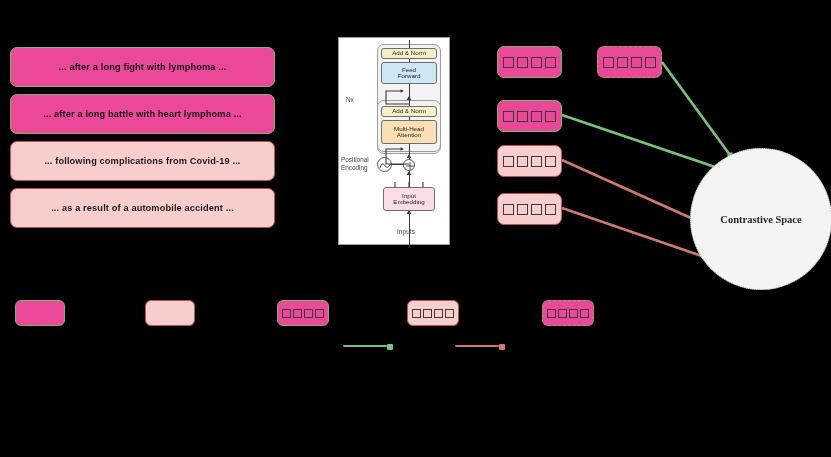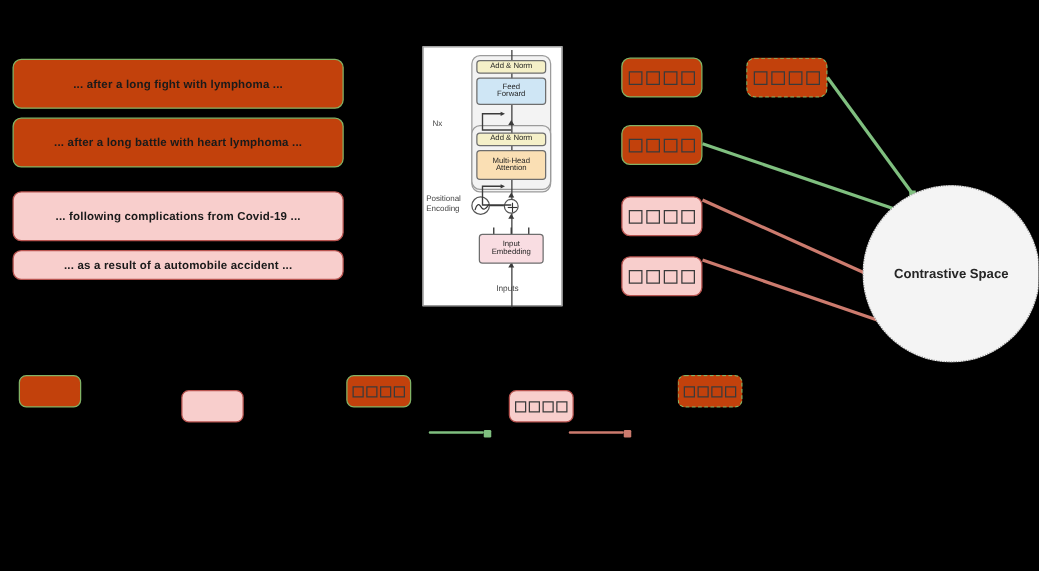--- a/index.html
+++ b/index.html
@@ -26,22 +26,22 @@
     border-width: 1.6px;
     border-style: solid;
     box-sizing: border-box;
     font-size: 9.2px;
     font-weight: 700;
     color: #1a1a1a;
     letter-spacing: 0.15px;
     text-align: center;
     padding: 0 8px;
   }
-  .fill-green { background: #c2410c; border-color: #82b366; }
-  .fill-red   { background: #f8cecc; border-color: #b85450; margin-top: 12px; }
+  .fill-green { background: #ec4899; border-color: #82b366; }
+  .fill-red   { background: #f8cecc; border-color: #b85450; }
 
   
   .vec-box {
     position: absolute;
     display: flex;
     align-items: center;
     justify-content: center;
     gap: 3px;
     border-radius: 7px;
     border-width: 1.6px;
@@ -158,21 +158,21 @@
   <div id="sentences">
       <div class="sentence-box fill-green" style="left: 10px; top: 47px; width: 265px; height: 40px;">
         <span>... after a long fight with lymphoma ...</span>
       </div>
       <div class="sentence-box fill-green" style="left: 10px; top: 94px; width: 265px; height: 40px;">
         <span>... after a long battle with heart lymphoma ...</span>
       </div>
       <div class="sentence-box fill-red" style="left: 10px; top: 141px; width: 265px; height: 40px;">
         <span>... following complications from Covid-19 ...</span>
       </div>
-      <div class="sentence-box fill-red" style="left: 10px; top: 188px; width: 265px; height: 24px;">
+      <div class="sentence-box fill-red" style="left: 10px; top: 188px; width: 265px; height: 40px;">
         <span>... as a result of a automobile accident ...</span>
       </div>
     </div>
 
   <div id="transformer-panel" style="left: 338px; top: 37px; width: 112px; height: 208px;">
     <div class="tf-outline" style="left:38px; top:6px; width:64px; height:110px;"></div>
 
     <div class="tf-outline" style="left:38px; top:62px; width:64px; height:52px;"></div>
 
     <div class="tf-line" style="left:69.5px; top:2px; width:1.2px; height:206px;"></div>
@@ -266,21 +266,21 @@
       <line x1="662" y1="62" x2="730" y2="155" stroke="#7fbf7f" stroke-width="2.6"></line>
       <rect x="727.4" y="152.4" width="5.2" height="5.2" fill="#7fbf7f"></rect>
       <line x1="562" y1="115" x2="718" y2="168" stroke="#7fbf7f" stroke-width="2.6"></line>
       <rect x="715.4" y="165.4" width="5.2" height="5.2" fill="#7fbf7f"></rect>
       <line x1="562" y1="160" x2="702" y2="223" stroke="#cc7b6e" stroke-width="2.6"></line>
       <rect x="699.4" y="220.4" width="5.2" height="5.2" fill="#cc7b6e"></rect>
       <line x1="562" y1="208" x2="728" y2="265" stroke="#cc7b6e" stroke-width="2.6"></line>
       <rect x="725.4" y="262.4" width="5.2" height="5.2" fill="#cc7b6e"></rect>
     </svg>
 
-  <div id="contrastive-space" style="left: 690px; top: 148px; width: 142px; height: 142px;">
+  <div id="contrastive-space" style="left: 690px; top: 148px; width: 142px; height: 142px; font-family: Liberation Serif, serif;">
     <span>Contrastive Space</span>
   </div>
 
   <div id="legend">
       <div class="legend-swatch fill-green" style="left: 15px; top: 300px; width: 50px; height: 26px;"></div>
       <div class="legend-swatch fill-red" style="left: 145px; top: 300px; width: 50px; height: 26px;"></div>
       <div class="vec-box fill-green small" style="left: 277px; top: 300px; width: 52px; height: 26px;">
         <span class="cell"></span>
         <span class="cell"></span>
         <span class="cell"></span>

